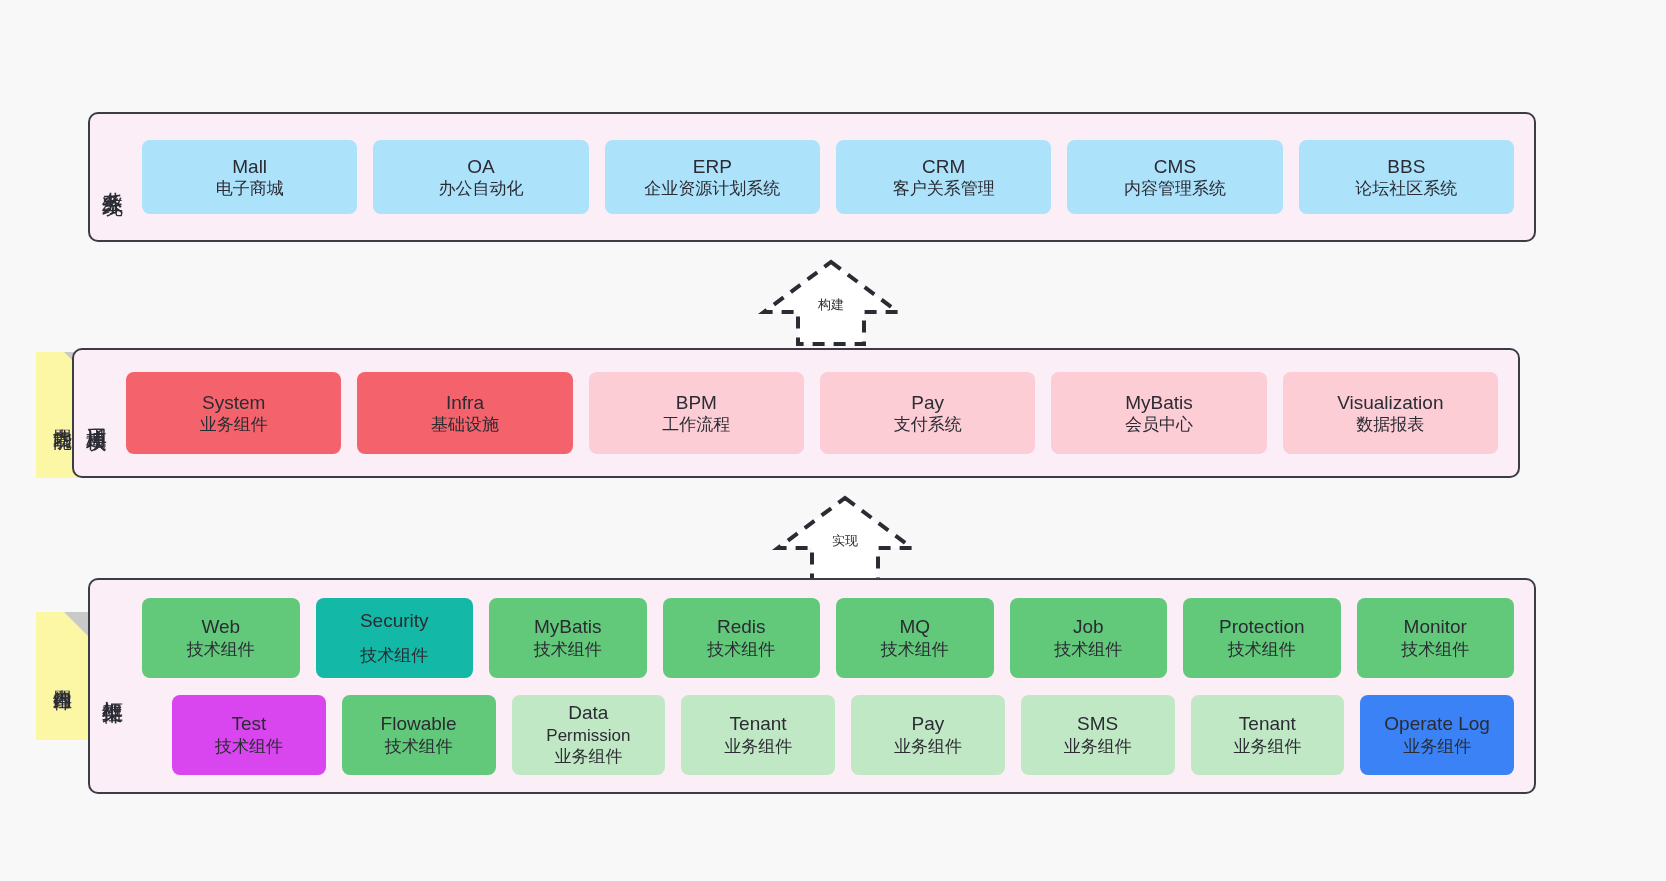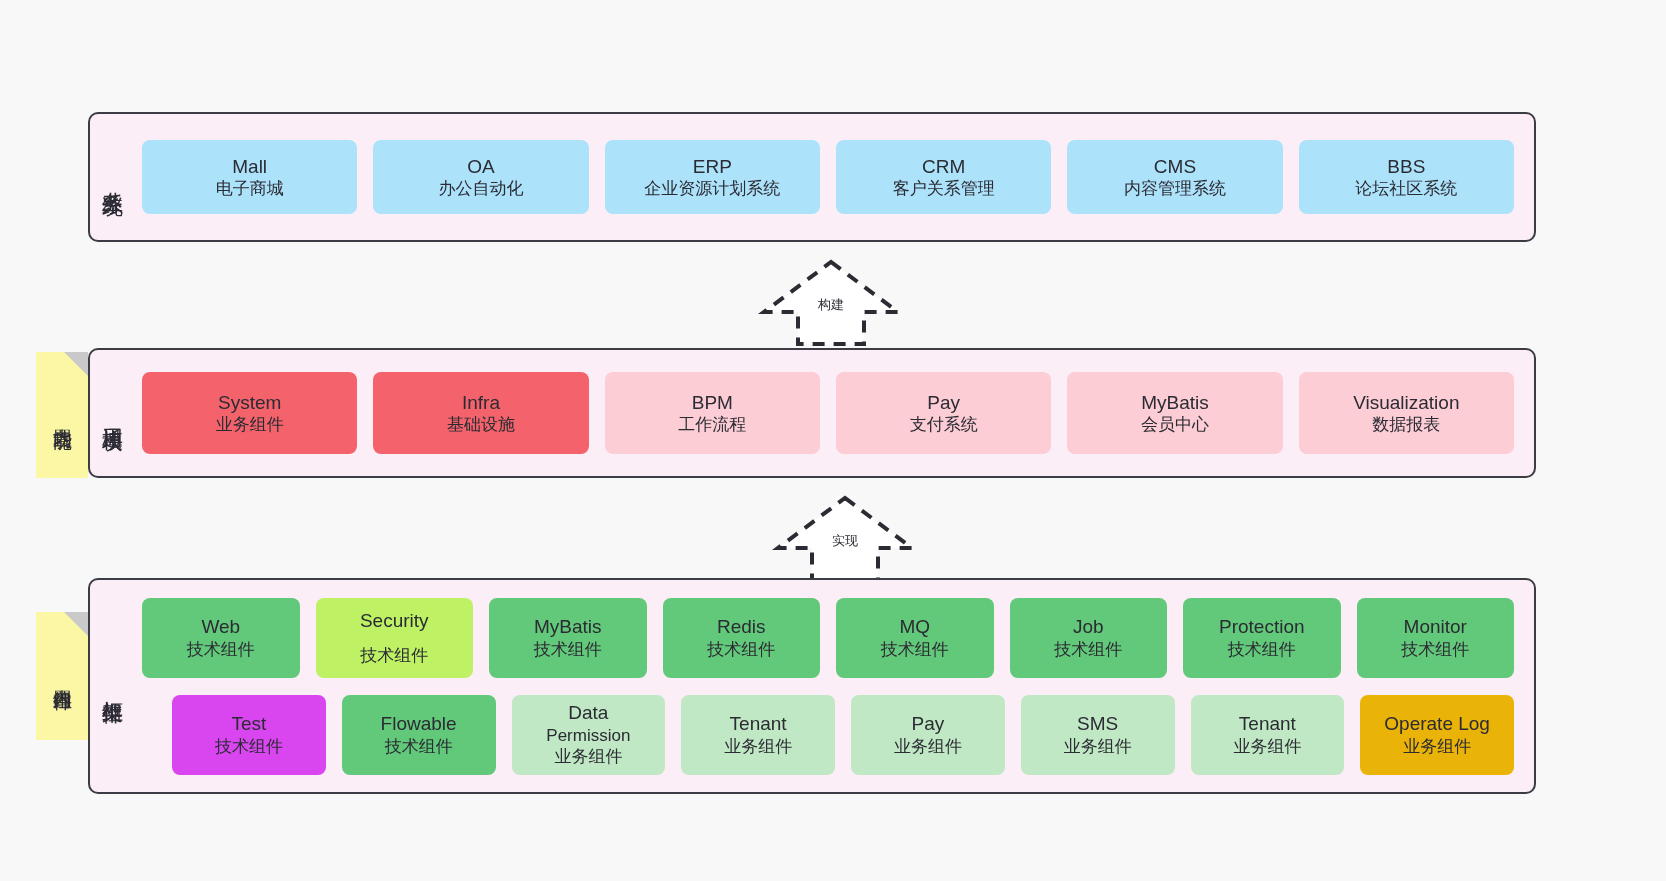--- a/index.html
+++ b/index.html
@@ -70,21 +70,21 @@
   }
   .card .t1 { font-size: 19px; }
   .card .t2 { font-size: 17px; }
   .card .t3 { font-size: 17px; }
 
   
   #layer-business { left: 88px; top: 112px; width: 1448px; height: 130px; }
   #layer-business .card { height: 74px; }
 
   
-  #layer-module { left: 88px; top: 348px; width: 1448px; height: 130px; }
+  #layer-module { left: 72px; top: 348px; width: 1448px; height: 130px; }
   #layer-module .card { height: 82px; }
 
   
   #layer-framework { left: 88px; top: 578px; width: 1448px; height: 216px; }
   #layer-framework .card { height: 80px; }
 
   
   .sticky {
     position: absolute;
     width: 52px;
@@ -216,21 +216,21 @@
     <span>内置组件</span>
   </div>
   <div class="layer" id="layer-framework">
     <div class="layer-label">框架组件</div>
     <div class="layer-body">
       <div class="row" id="row-fw1">
           <div class="card" style="background: rgb(98, 201, 122);">
             <div class="t1">Web</div>
             <div class="t3">技术组件</div>
           </div>
-          <div class="card" style="background: #bef264; gap: 12px;">
+          <div class="card" style="background: #14b8a6; gap: 12px;">
             <div class="t1">Security</div>
             <div class="t3">技术组件</div>
           </div>
           <div class="card" style="background: rgb(98, 201, 122);">
             <div class="t1">MyBatis</div>
             <div class="t3">技术组件</div>
           </div>
           <div class="card" style="background: rgb(98, 201, 122);">
             <div class="t1">Redis</div>
             <div class="t3">技术组件</div>
@@ -275,21 +275,21 @@
             <div class="t3">业务组件</div>
           </div>
           <div class="card" style="background: rgb(192, 232, 196);">
             <div class="t1">SMS</div>
             <div class="t3">业务组件</div>
           </div>
           <div class="card" style="background: rgb(192, 232, 196);">
             <div class="t1">Tenant</div>
             <div class="t3">业务组件</div>
           </div>
-          <div class="card" style="background: #eab308;">
+          <div class="card" style="background: #3b82f6;">
             <div class="t1">Operate Log</div>
             <div class="t3">业务组件</div>
           </div>
         </div>
     </div>
   </div>
 
 </div>
 
 </body></html>

